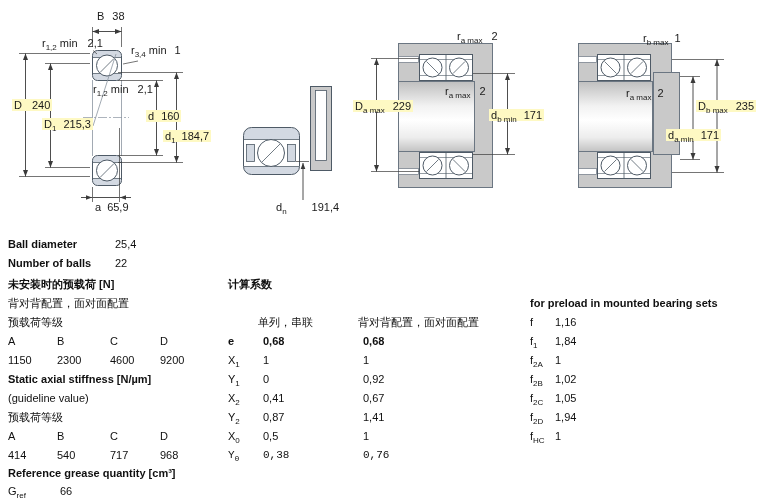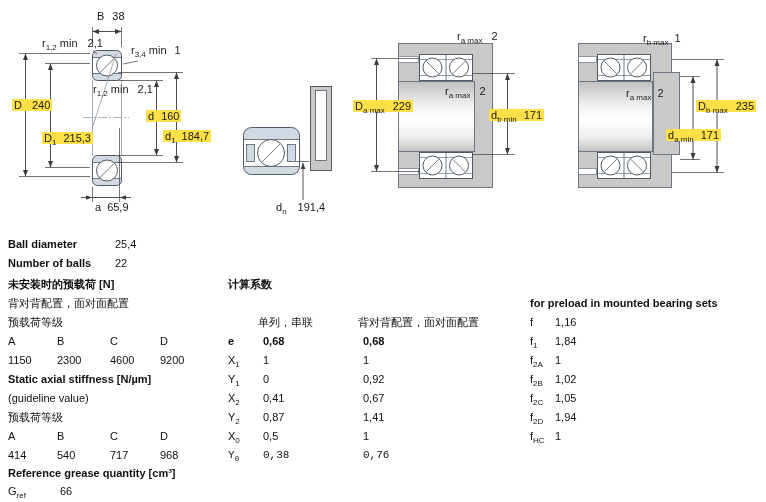--- a/index.html
+++ b/index.html
@@ -7,21 +7,21 @@
   .page {
     position: relative; width: 766px; height: 502px;
     background: #ffffff; overflow: hidden;
     font-family: "Liberation Sans", sans-serif;
     font-size: 11px; color: #111;
   }
   .drawing { position: absolute; }
   .drawing svg { display: block; }
   .lbl { position: absolute; white-space: nowrap; line-height: 12px; font-size: 11px; color: #1a1a1a; }
   .lbl sub { font-size: 8px; line-height: 0; }
-  .wbg { background: #fde047; padding: 0 2px; }
+  .wbg { background: #fef9c3; padding: 0 2px; }
   .row { position: absolute; white-space: nowrap; line-height: 13px; font-size: 11px; color: #101010; }
   .row sub { font-size: 8px; line-height: 0; }
   .b { font-weight: bold; }
   .c { display: inline-block; vertical-align: top; }
   .w25 { width: 25px; } .w30 { width: 30px; } .w35 { width: 35px; }
   .w49 { width: 49px; } .w50 { width: 50px; } .w52 { width: 52px; }
   .w53 { width: 53px; } .w100 { width: 100px; } .w107 { width: 107px; }
 </style>
 </head>
 <body>
@@ -210,27 +210,27 @@
         <line x1="105" y1="131.5" x2="125" y2="131.5" stroke-width="0.7"></line>
         <line x1="118" y1="48.5" x2="118" y2="131.5" marker-start="url(#m4)" marker-end="url(#m4)"></line>
       </g>
     </svg>
   </div>
 
   <span class="lbl" style="left:97px; top:10px;"><span><span>B</span></span><span style="margin-left:8px">38</span></span>
   <span class="lbl" style="left:42px; top:37px;"><span><span>r</span><sub>1,2</sub><span> min</span></span><span style="margin-left:10px">2,1</span></span>
   <span class="lbl" style="left:131px; top:44px;"><span><span>r</span><sub>3,4</sub><span> min</span></span><span style="margin-left:8px">1</span></span>
   <span class="lbl wbg" style="left:12px; top:99px;"><span><span>D</span></span><span style="margin-left:10px">240</span></span>
-  <span class="lbl wbg" style="left:42px; top:132px;"><span><span>D</span><sub>1</sub></span><span style="margin-left:7px">215,3</span></span>
+  <span class="lbl wbg" style="left:42px; top:118px;"><span><span>D</span><sub>1</sub></span><span style="margin-left:7px">215,3</span></span>
   <span class="lbl" style="left:93px; top:83px;"><span><span>r</span><sub>1,2</sub><span> min</span></span><span style="margin-left:9px">2,1</span></span>
   <span class="lbl wbg" style="left:146px; top:110px;"><span><span>d</span></span><span style="margin-left:7px">160</span></span>
   <span class="lbl wbg" style="left:163px; top:130px;"><span><span>d</span><sub>1</sub></span><span style="margin-left:6px">184,7</span></span>
   <span class="lbl" style="left:95px; top:201px;"><span><span>a</span></span><span style="margin-left:6px">65,9</span></span>
 
-  <span class="lbl" style="left:276px; top:201px;"><span><span>d</span><sub>n</sub></span><span style="margin-left:11px">191,4</span></span>
+  <span class="lbl" style="left:276px; top:201px;"><span><span>d</span><sub>n</sub></span><span style="margin-left:25px">191,4</span></span>
 
   <span class="lbl" style="left:457px; top:30px;"><span><span>r</span><sub>a max</sub></span><span style="margin-left:9px">2</span></span>
   <span class="lbl" style="left:445px; top:85px;"><span><span>r</span><sub>a max</sub></span><span style="margin-left:9px">2</span></span>
   <span class="lbl wbg" style="left:353px; top:100px;"><span><span>D</span><sub>a max</sub></span><span style="margin-left:8px">229</span></span>
   <span class="lbl wbg" style="left:489px; top:109px;"><span><span>d</span><sub>b min</sub></span><span style="margin-left:7px">171</span></span>
 
   <span class="lbl" style="left:643px; top:32px;"><span><span>r</span><sub>b max</sub></span><span style="margin-left:6px">1</span></span>
   <span class="lbl" style="left:626px; top:87px;"><span><span>r</span><sub>a max</sub></span><span style="margin-left:6px">2</span></span>
   <span class="lbl wbg" style="left:696px; top:100px;"><span><span>D</span><sub>b max</sub></span><span style="margin-left:8px">235</span></span>
   <span class="lbl wbg" style="left:666px; top:129px;"><span><span>d</span><sub>a min</sub></span><span style="margin-left:7px">171</span></span>

